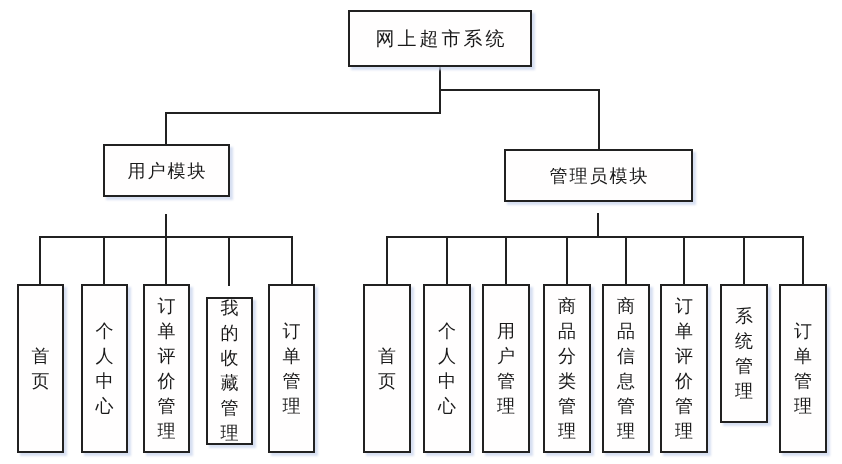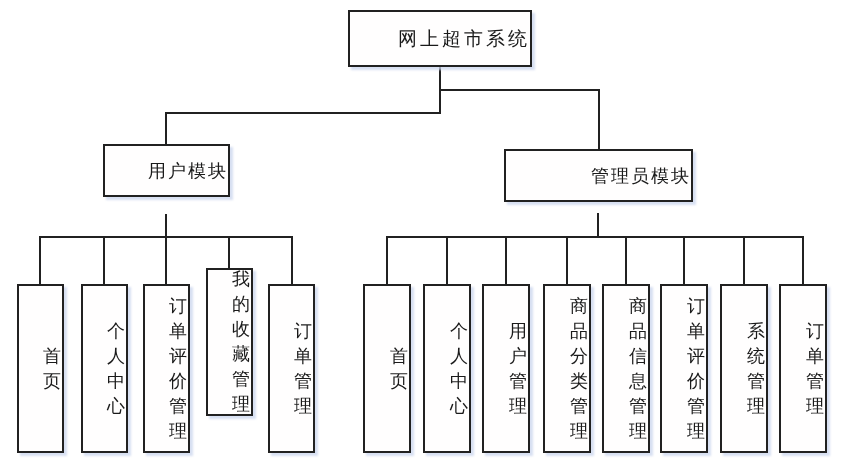--- a/index.html
+++ b/index.html
@@ -25,21 +25,21 @@
     shape-rendering: crispEdges;
   }
   .box {
     position: absolute;
     box-sizing: border-box;
     background: #fffefe;
     border: 2px solid #212121;
     box-shadow: 3px 3px 2px rgba(203,214,238,0.75);
     display: flex;
     align-items: center;
-    justify-content: flex-end;
+    justify-content: center;
   }
   .h-label {
     font-size: 18px;
     letter-spacing: 2px;
     white-space: nowrap;
     text-indent: 2px; 
   }
   .root-label {
     font-size: 19px;
     letter-spacing: 3px;
@@ -102,21 +102,21 @@
 
   <div class="box" style="left:17px; top:284px; width:47px; height:169px;">
     <span class="v-label">首页</span>
   </div>
   <div class="box" style="left:81px; top:284px; width:47px; height:169px;">
     <span class="v-label">个人中心</span>
   </div>
   <div class="box" style="left:143px; top:284px; width:47px; height:169px;">
     <span class="v-label">订单评价管理</span>
   </div>
-  <div class="box" style="left:206px; top:268px; width:47px; height:148px;">
+  <div class="box" style="left:206px; top:297px; width:47px; height:148px;">
     <span class="v-label">我的收藏管理</span>
   </div>
   <div class="box" style="left:268px; top:284px; width:47px; height:169px;">
     <span class="v-label">订单管理</span>
   </div>
 
   <div class="box" style="left:363px; top:284px; width:48px; height:169px;">
     <span class="v-label">首页</span>
   </div>
   <div class="box" style="left:423px; top:284px; width:48px; height:169px;">
@@ -127,20 +127,20 @@
   </div>
   <div class="box" style="left:602px; top:284px; width:48px; height:169px;">
     <span class="v-label">商品信息管理</span>
   </div>
   <div class="box" style="left:543px; top:284px; width:48px; height:169px;">
     <span class="v-label">商品分类管理</span>
   </div>
   <div class="box" style="left:660px; top:284px; width:48px; height:169px;">
     <span class="v-label">订单评价管理</span>
   </div>
-  <div class="box" style="left:720px; top:284px; width:48px; height:169px;">
+  <div class="box" style="left:720px; top:284px; width:48px; height:139px;">
     <span class="v-label">系统管理</span>
   </div>
   <div class="box" style="left:779px; top:284px; width:48px; height:169px;">
     <span class="v-label">订单管理</span>
   </div>
 
 </div>
 
 </body></html>

